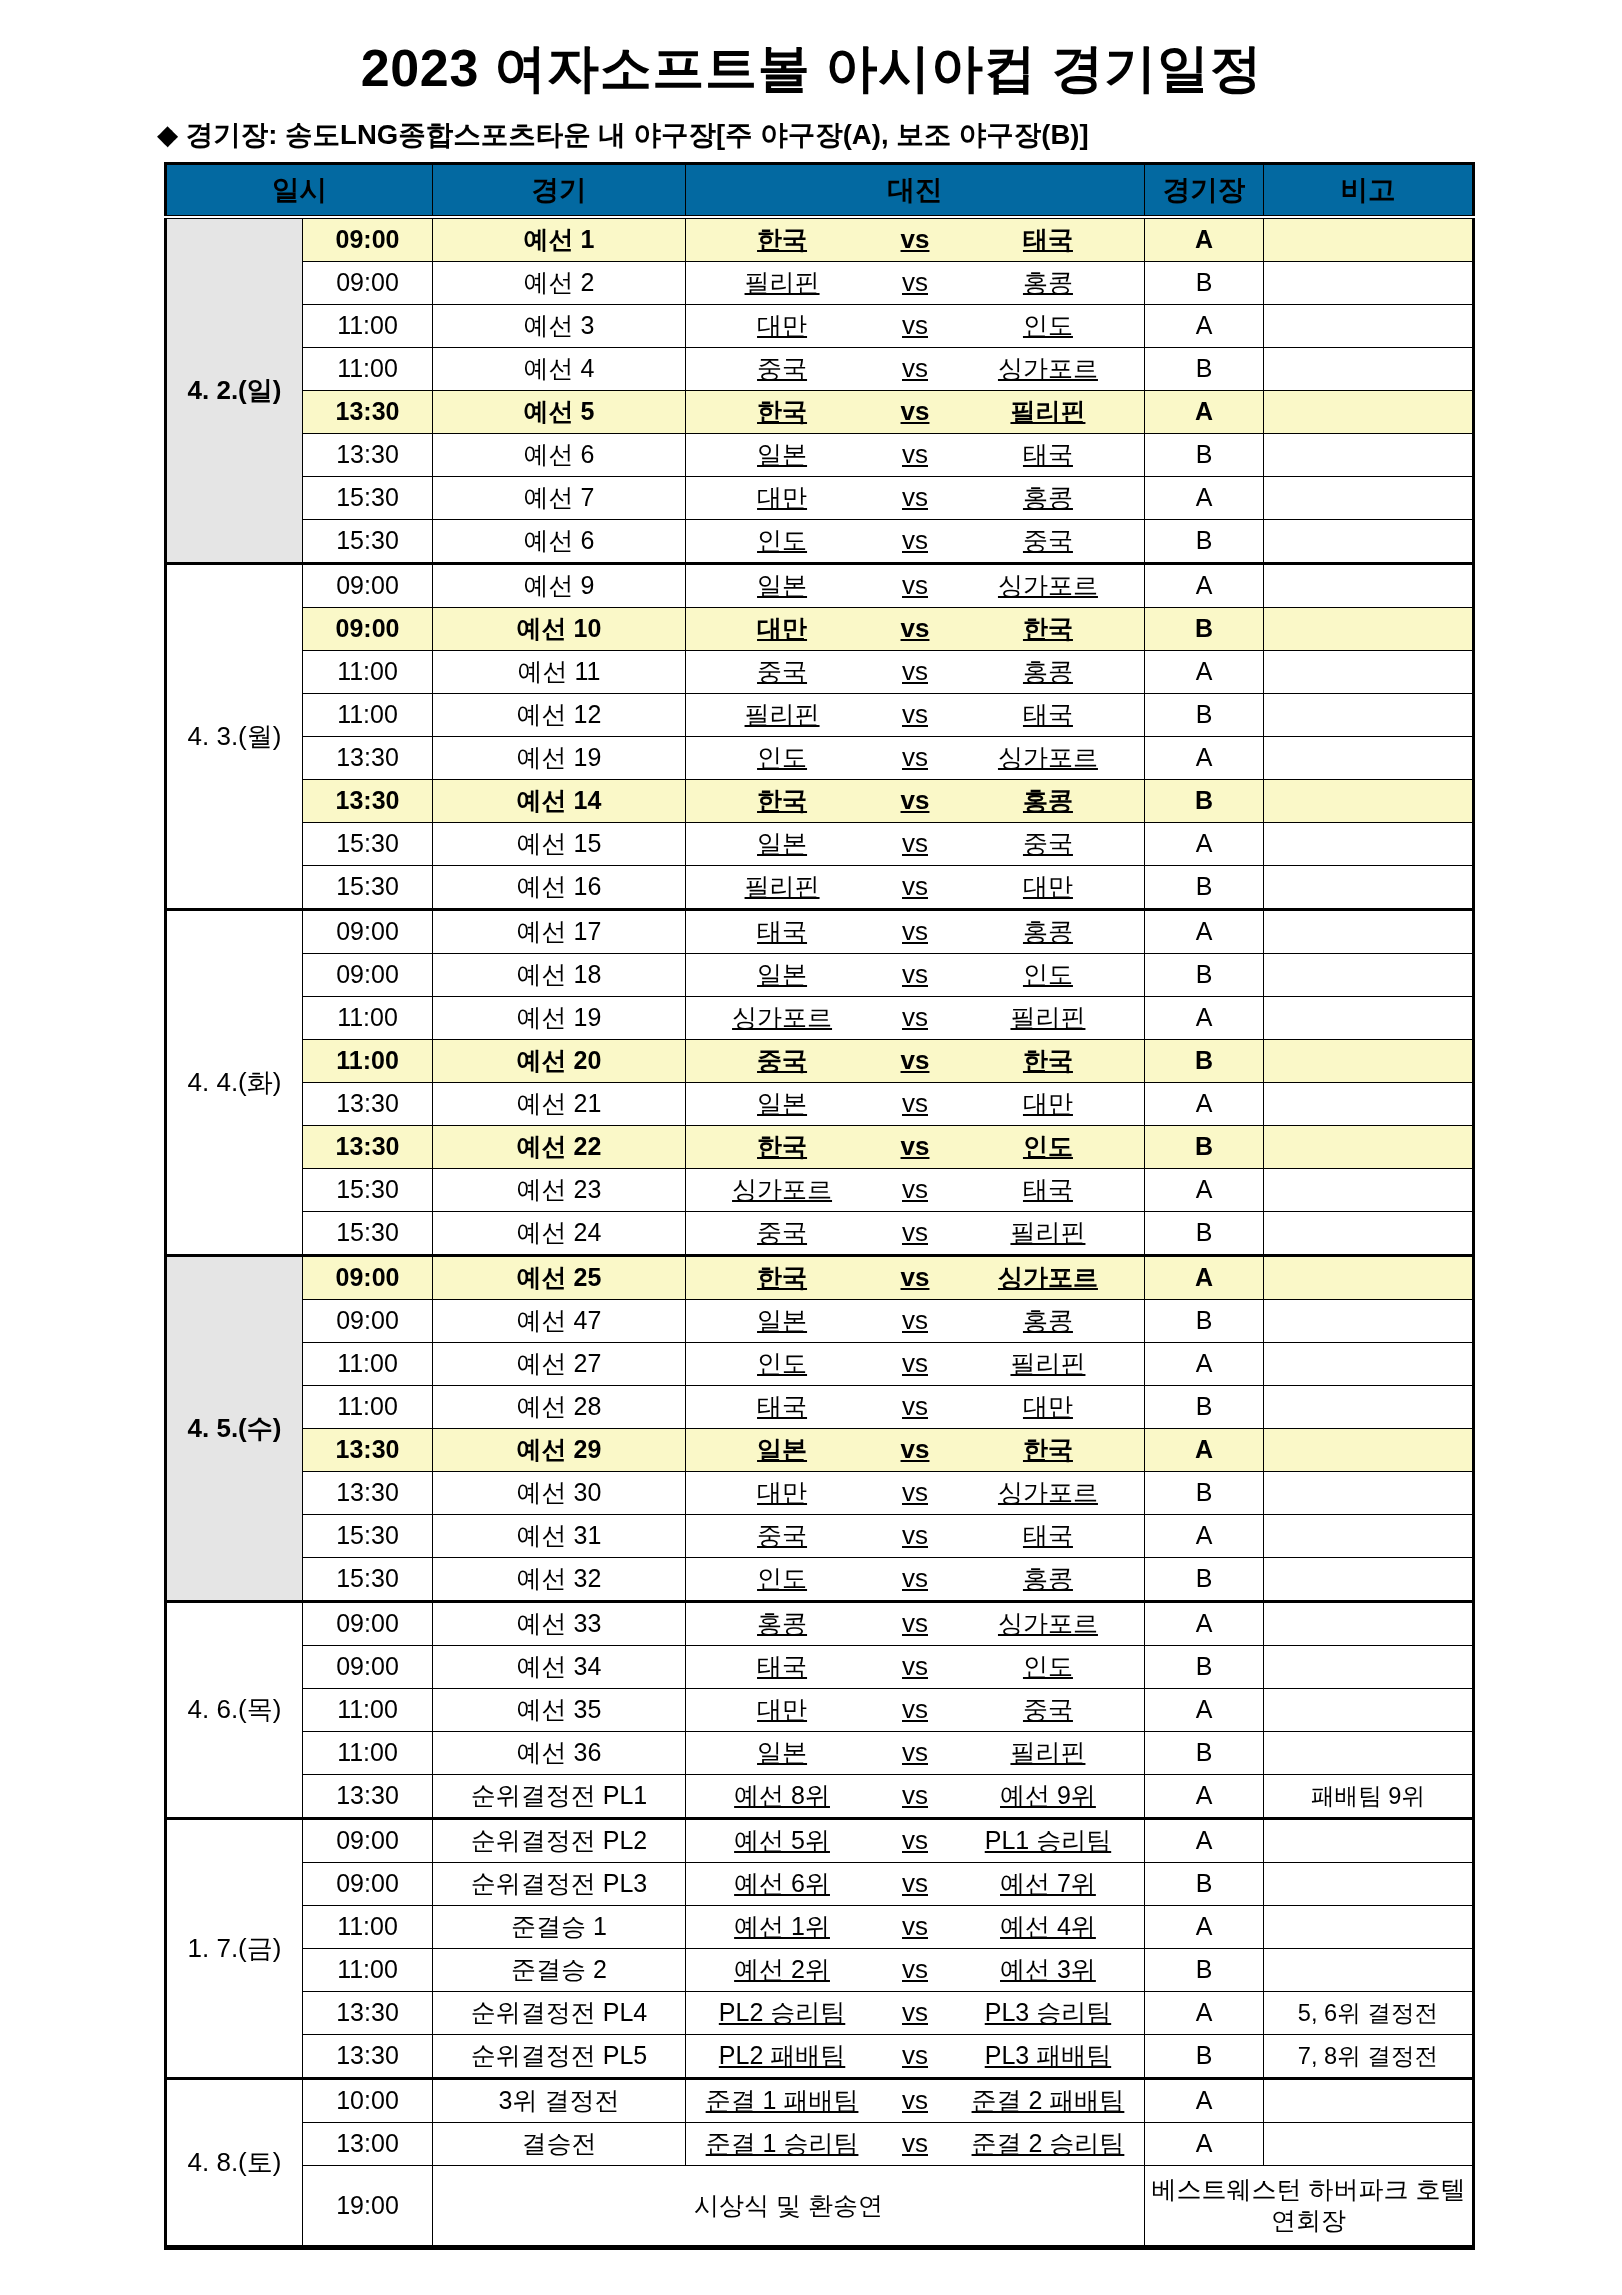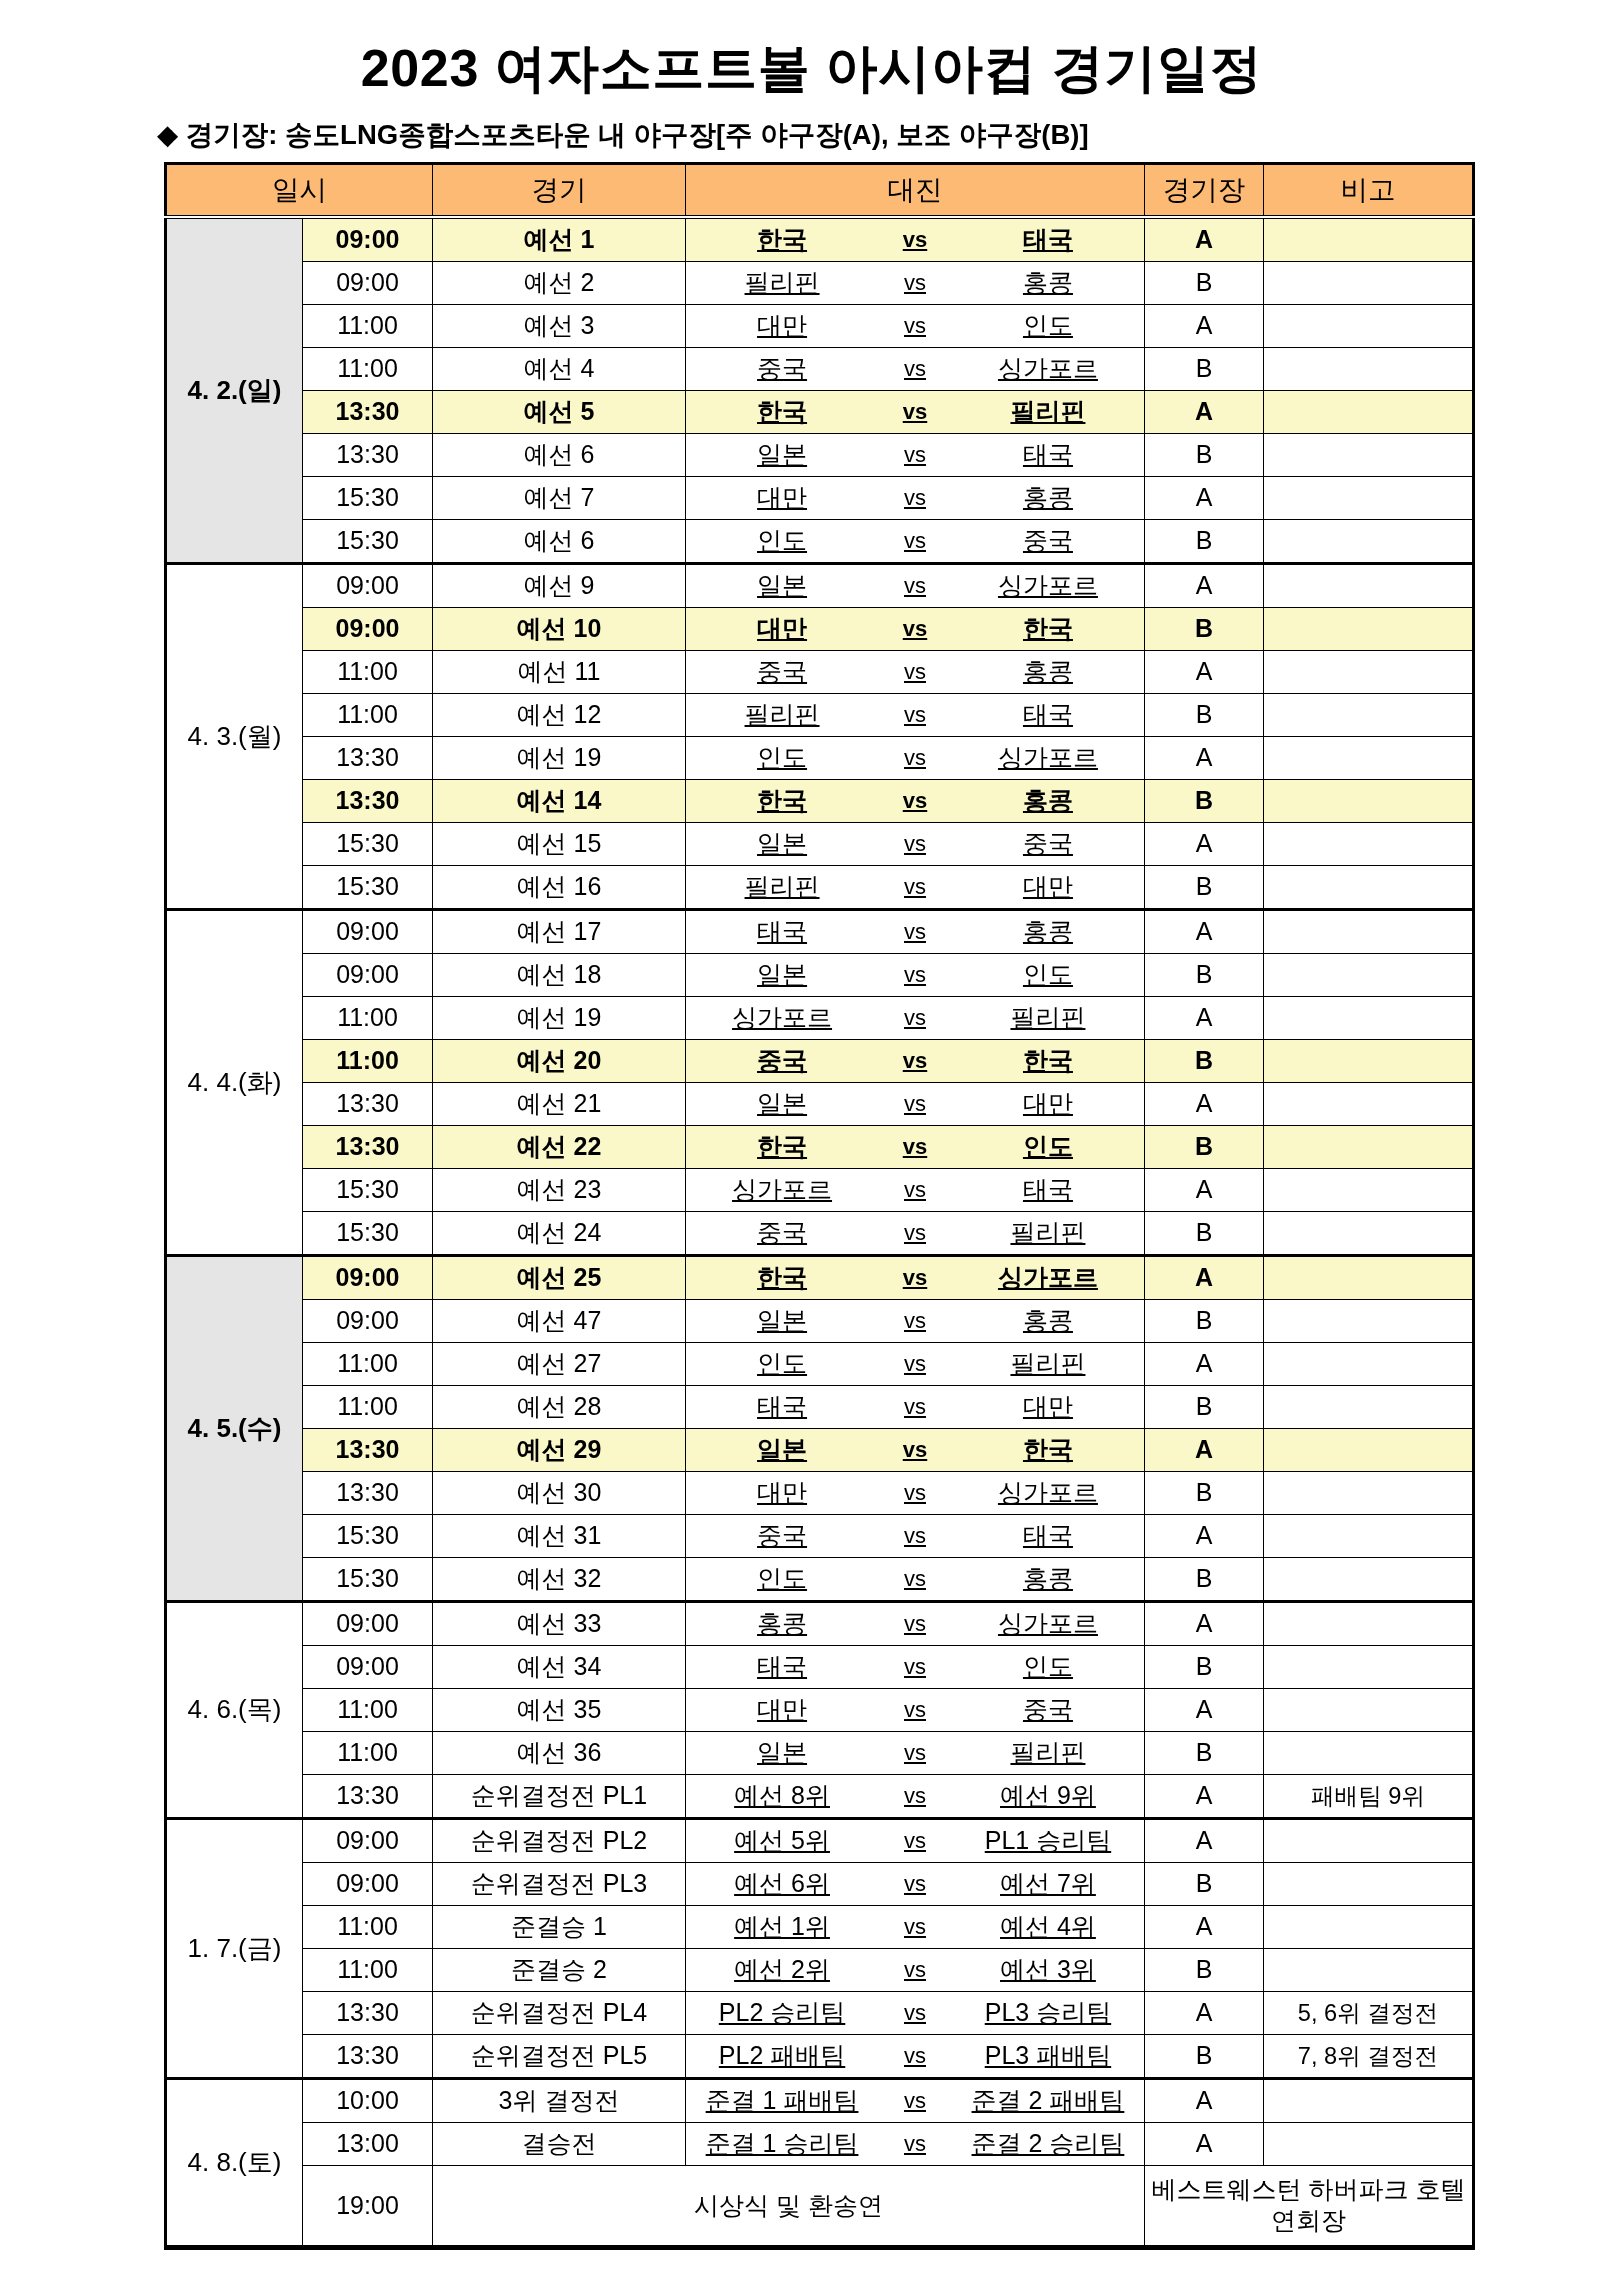--- a/index.html
+++ b/index.html
@@ -32,35 +32,35 @@
   }
   col.c-date  { width:137px; }
   col.c-time  { width:130px; }
   col.c-game  { width:253px; }
   col.c-match { width:459px; }
   col.c-venue { width:119px; }
   col.c-note  { width:210px; }
 
   th, td { border:1.3px solid #000; text-align:center; vertical-align:middle; overflow:hidden; }
   thead th {
-    background:#fdba74;
+    background:#0369a1;
     height:48px;
     font-size:27.5px;
-    font-weight:400;
+    font-weight:700;
     border-bottom:4.6px double #000;
   }
   tbody td { height:42px; font-size:25px; font-weight:400; padding:0 2.6px; }
   tr.group-start td { border-top:3.3px solid #000; }
   td.date-cell { font-weight:400; font-size:26px; background:#fff; }
   tr.hl td { background:#FAF8C8; font-weight:800; }
   tr.hl td.date-cell { background:#e5e5e5; font-weight:700; }
   td.note-cell { font-size:23.6px; }
   .matchup { display:flex; align-items:center; width:100%;text-decoration:underline; }
   .matchup .team { flex:1 1 0; text-align:center; }
-  .matchup .vs { flex:0 0 79px; text-align:center; font-size:22px; }
+  .matchup .vs { flex:0 0 79px; text-align:center; font-size:26px; }
   tr.special td { height:71px; }
   td.venue-merged-cell { font-size:25px; line-height:1.25; word-break:keep-all; padding:3.9px 6.5px; }
   td.event-cell { font-size:25px; }
 </style>
 </head>
 <body>
 
 <div class="page-title">2023 여자소프트볼 아시아컵 경기일정</div>
 <div class="venue-note">◆ 경기장: 송도LNG종합스포츠타운 내 야구장[주 야구장(A), 보조 야구장(B)]</div>
 

